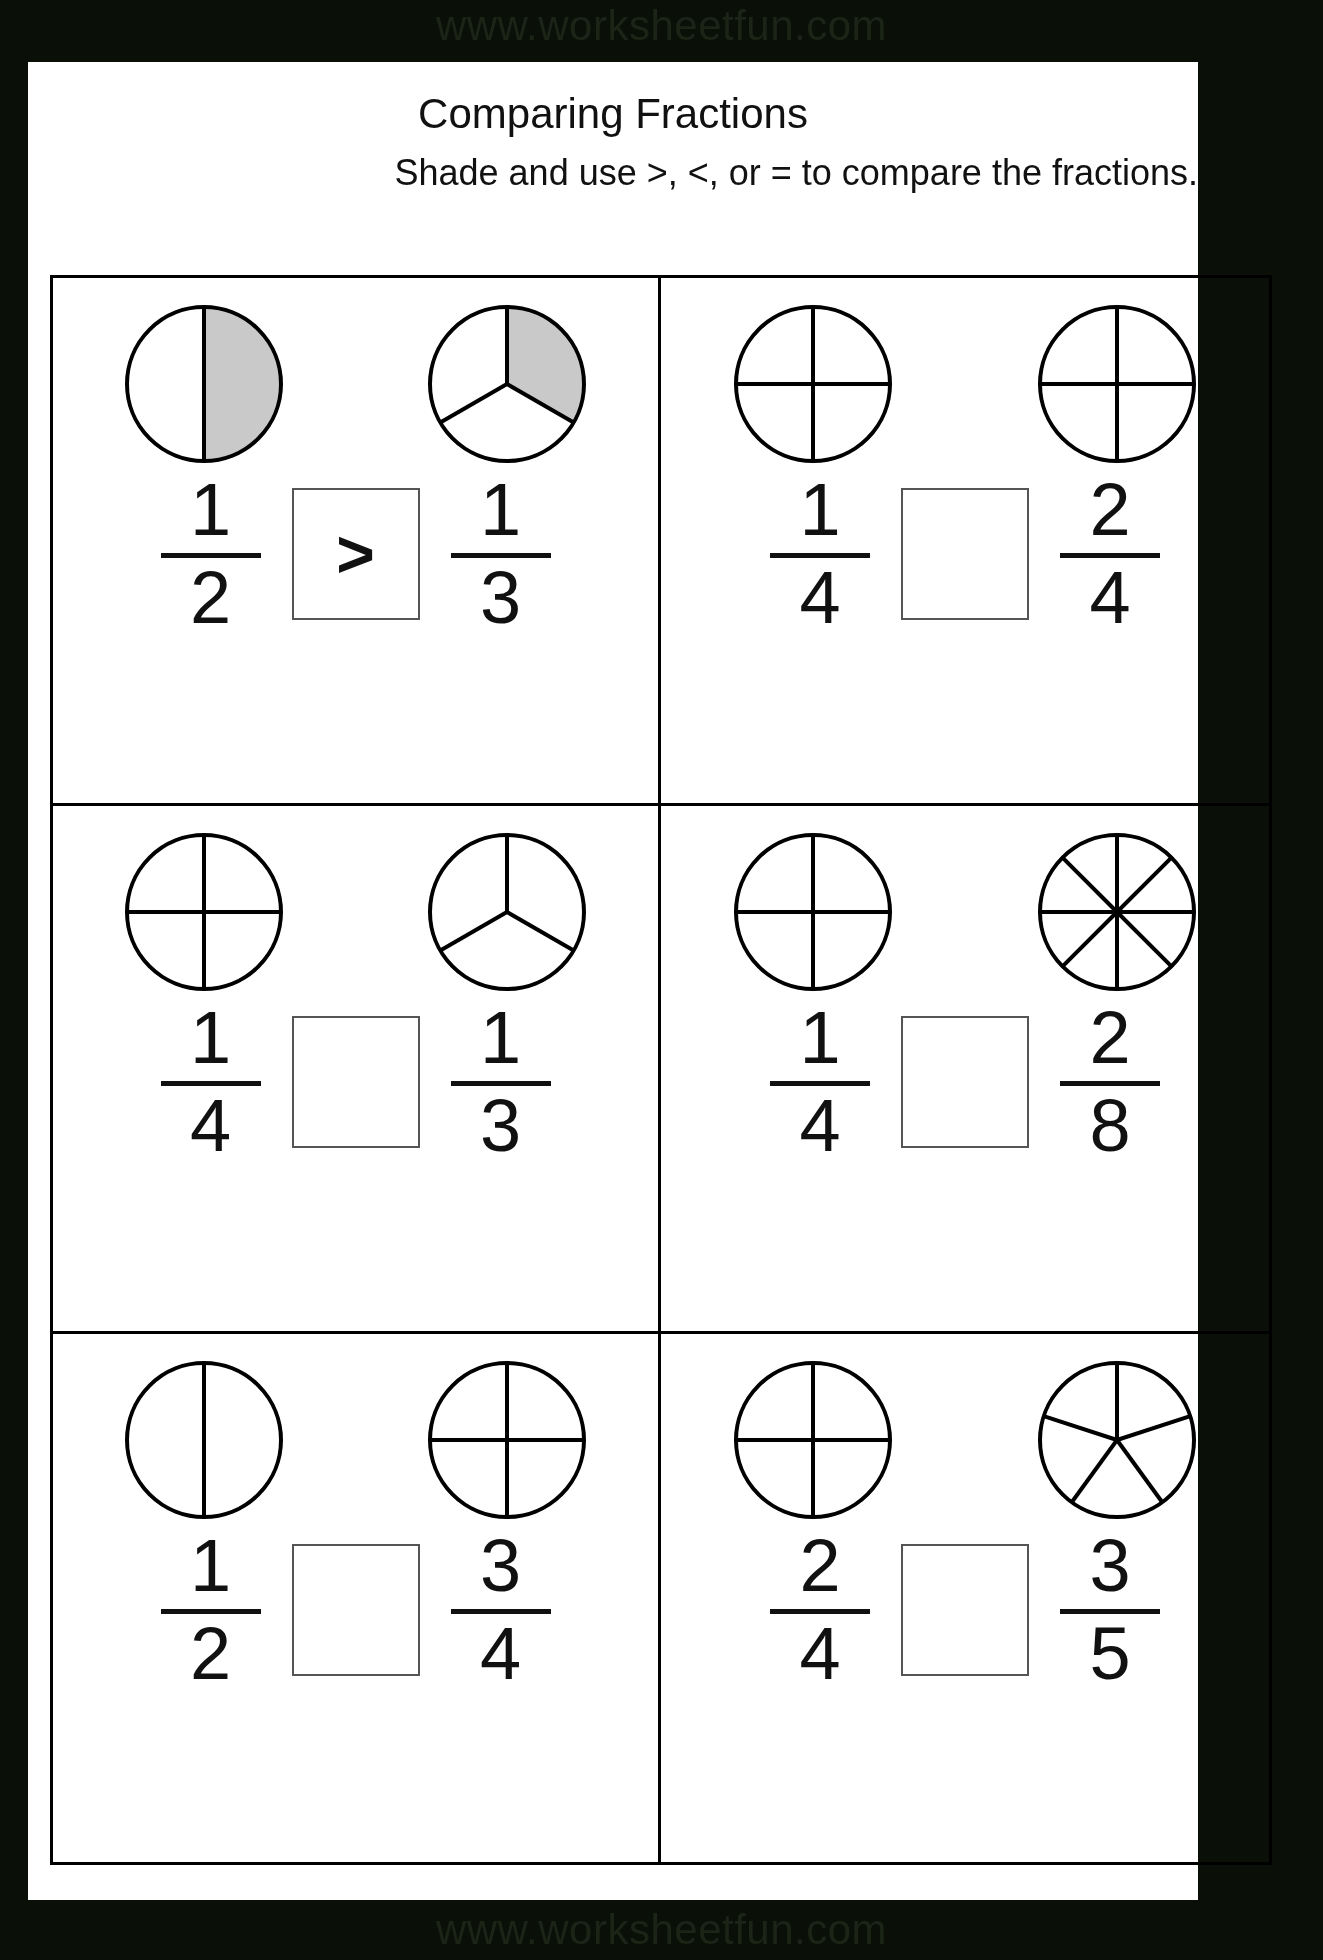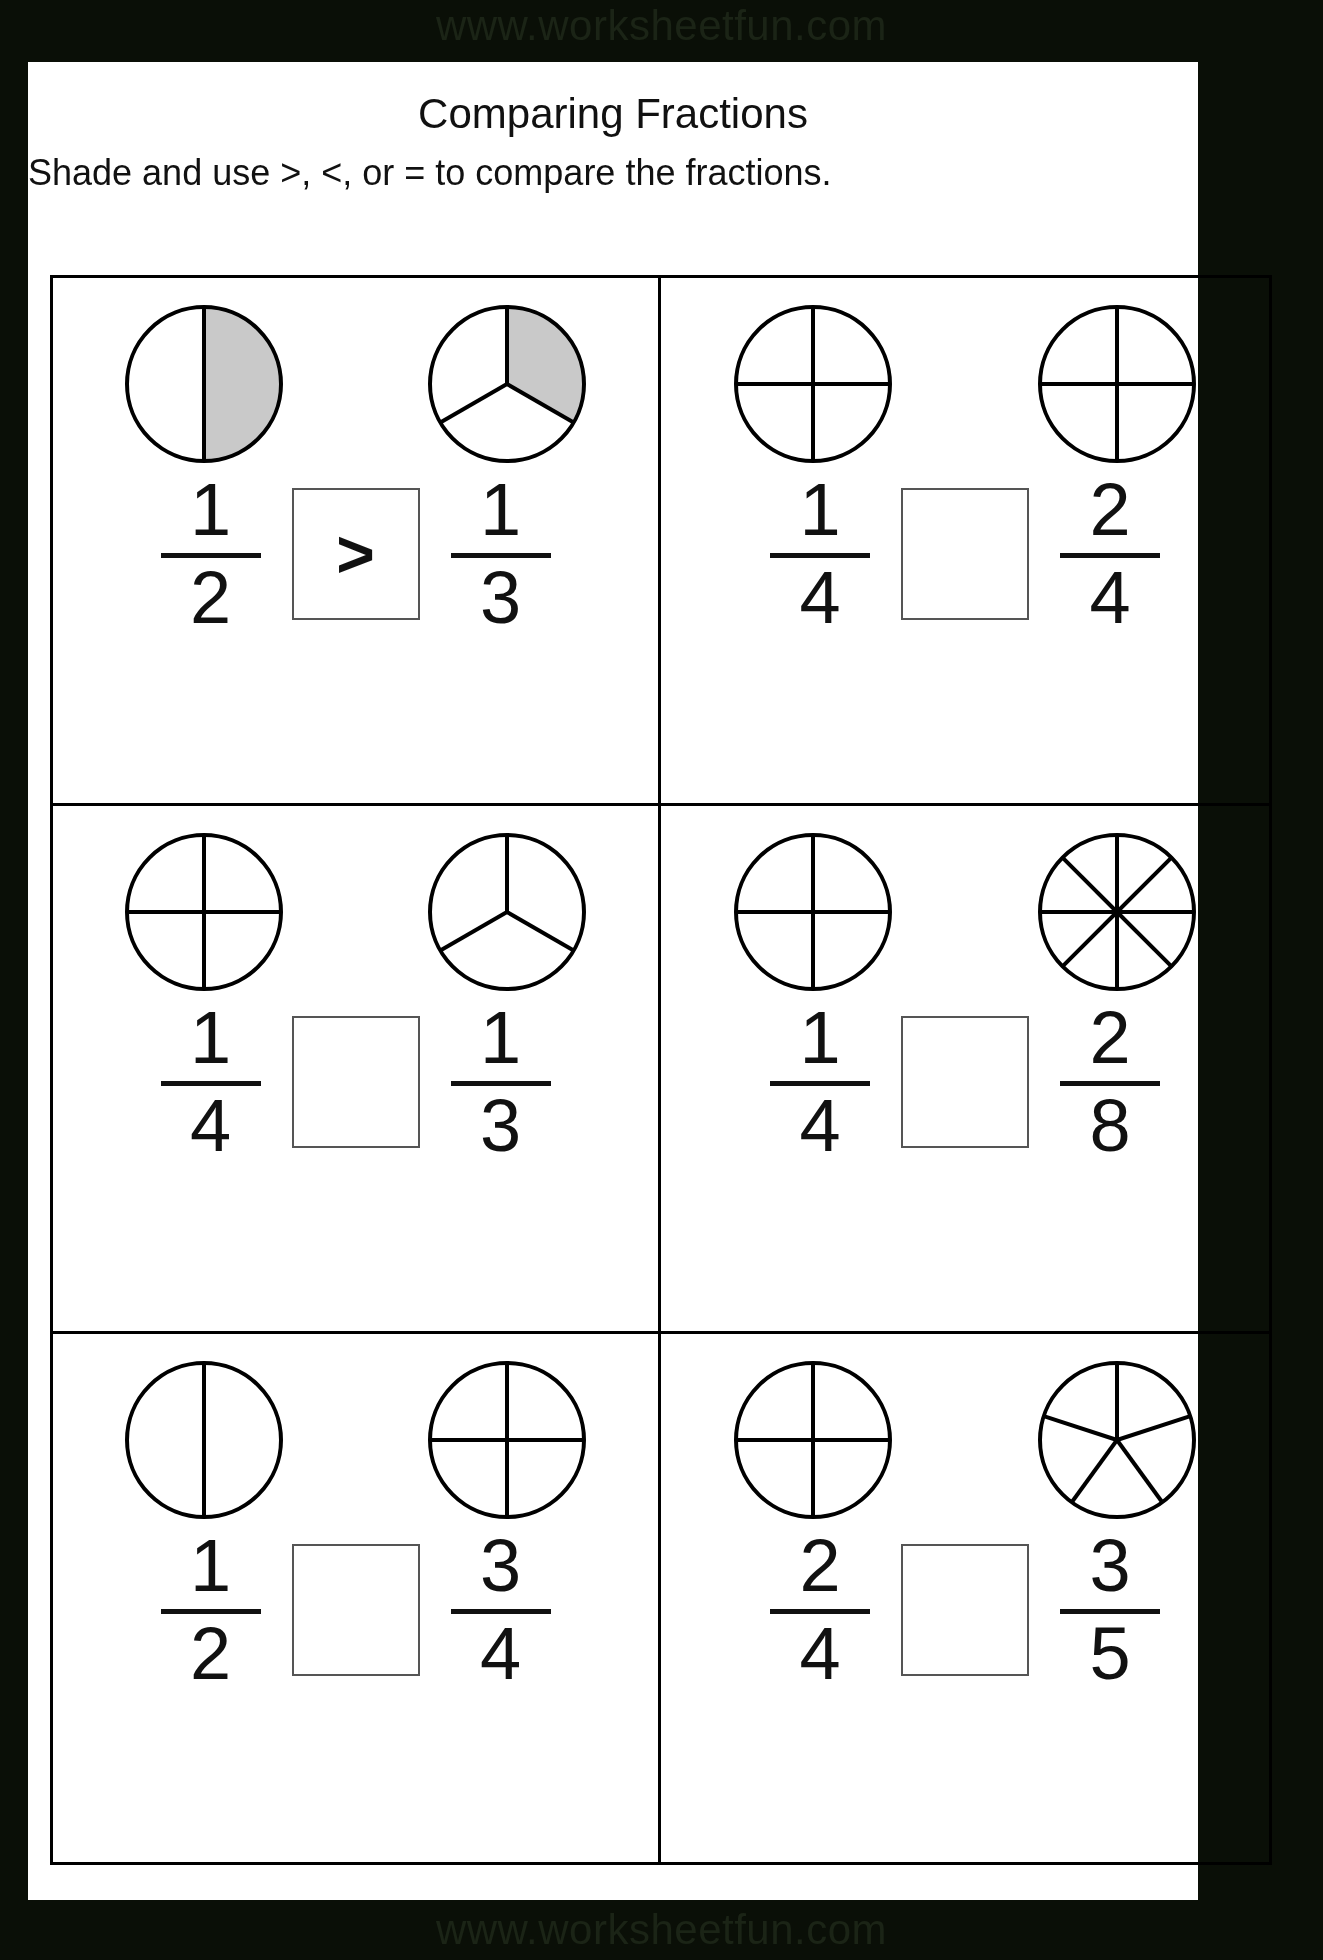--- a/index.html
+++ b/index.html
@@ -41,21 +41,21 @@
   }
   .title {
     margin-top: 28px;
     text-align: center;
     font-size: 42px;
     color: #111;
     font-family: "Liberation Sans", sans-serif;
   }
   .subtitle {
     margin-top: 14px;
-    text-align: left;
+    text-align: right;
     font-size: 36px;
     color: #111;
     font-family: "Liberation Sans", sans-serif;
   }
   .grid {
     position: absolute;
     left: 22px;
     top: 213px;
     width: 1222px;
     height: 1590px;

